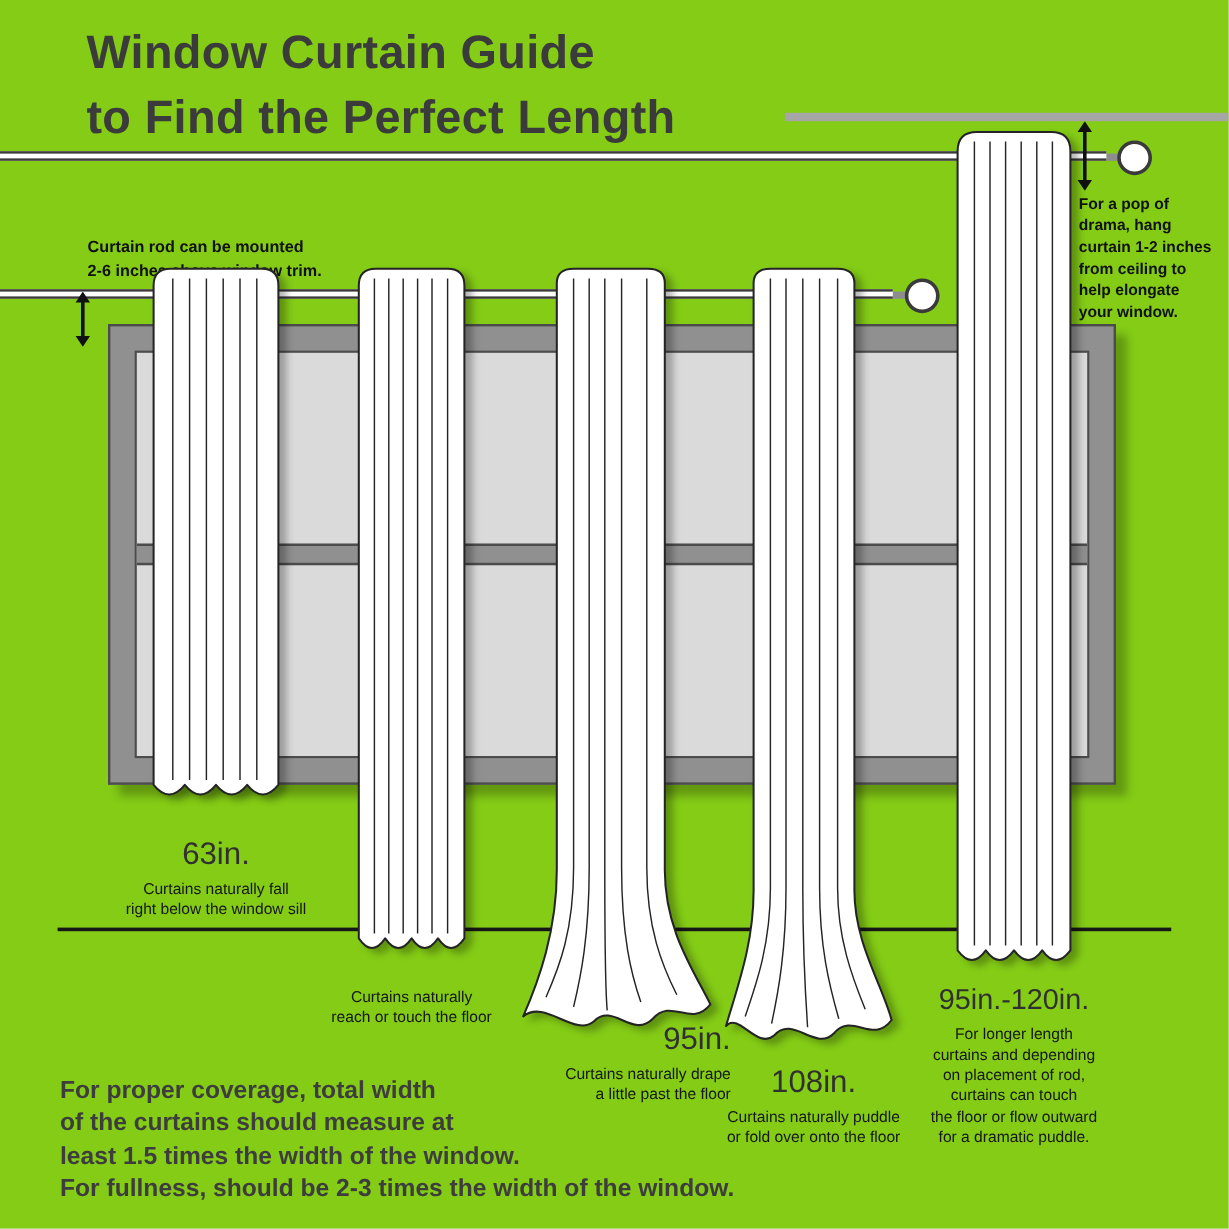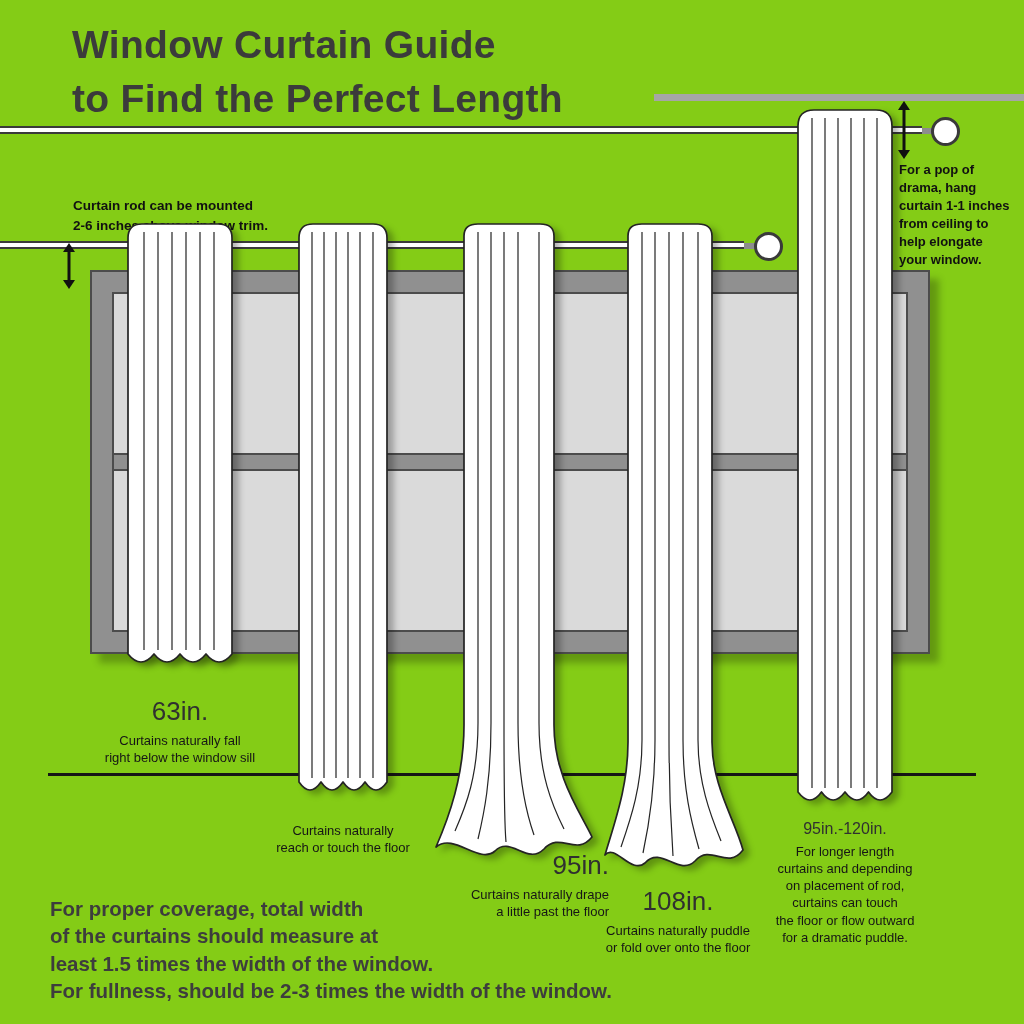--- a/index.html
+++ b/index.html
@@ -58,40 +58,40 @@
   .c5{left:794px;top:106px;}
 
   .label-block{position:absolute;z-index:6;text-align:center;}
   .len-label{font-size:26px;font-weight:400;color:#303030;margin:0 0 5px 0;}
   .len-desc{font-size:13px;color:#161616;line-height:1.32;white-space:pre-line;}
   .lb1{left:80px;top:696px;width:200px;}
   .lb2{left:243px;top:822px;width:200px;}
   .lb3{left:409px;top:850px;width:200px;text-align:right;}
   .lb4{left:578px;top:886px;width:200px;}
   .lb5{left:755px;top:820px;width:180px;}
-  .lb5 .len-label{font-size:16px;}
+  .lb5 .len-label{font-size:24px;}
 
   .footer{position:absolute;left:50px;top:895px;font-size:20.5px;font-weight:bold;
           color:#3d3d3d;line-height:1.33;white-space:pre-line;z-index:6;}
 </style>
 </head>
 <body>
 
 <div class="canvas">
 
   <h1 class="title">Window Curtain Guide
 to Find the Perfect Length</h1>
 
   <div class="ceiling-line"></div>
 
   <div class="rod-note">Curtain rod can be mounted
 2-6 inches above window trim.</div>
   <div class="ceiling-note">For a pop of
 drama, hang
-curtain 1-1 inches
+curtain 1-2 inches
 from ceiling to
 help elongate
 your window.</div>
 
   <div class="window">
     <div class="glass">
       <div class="mullion-h"></div>
     </div>
   </div>
 

